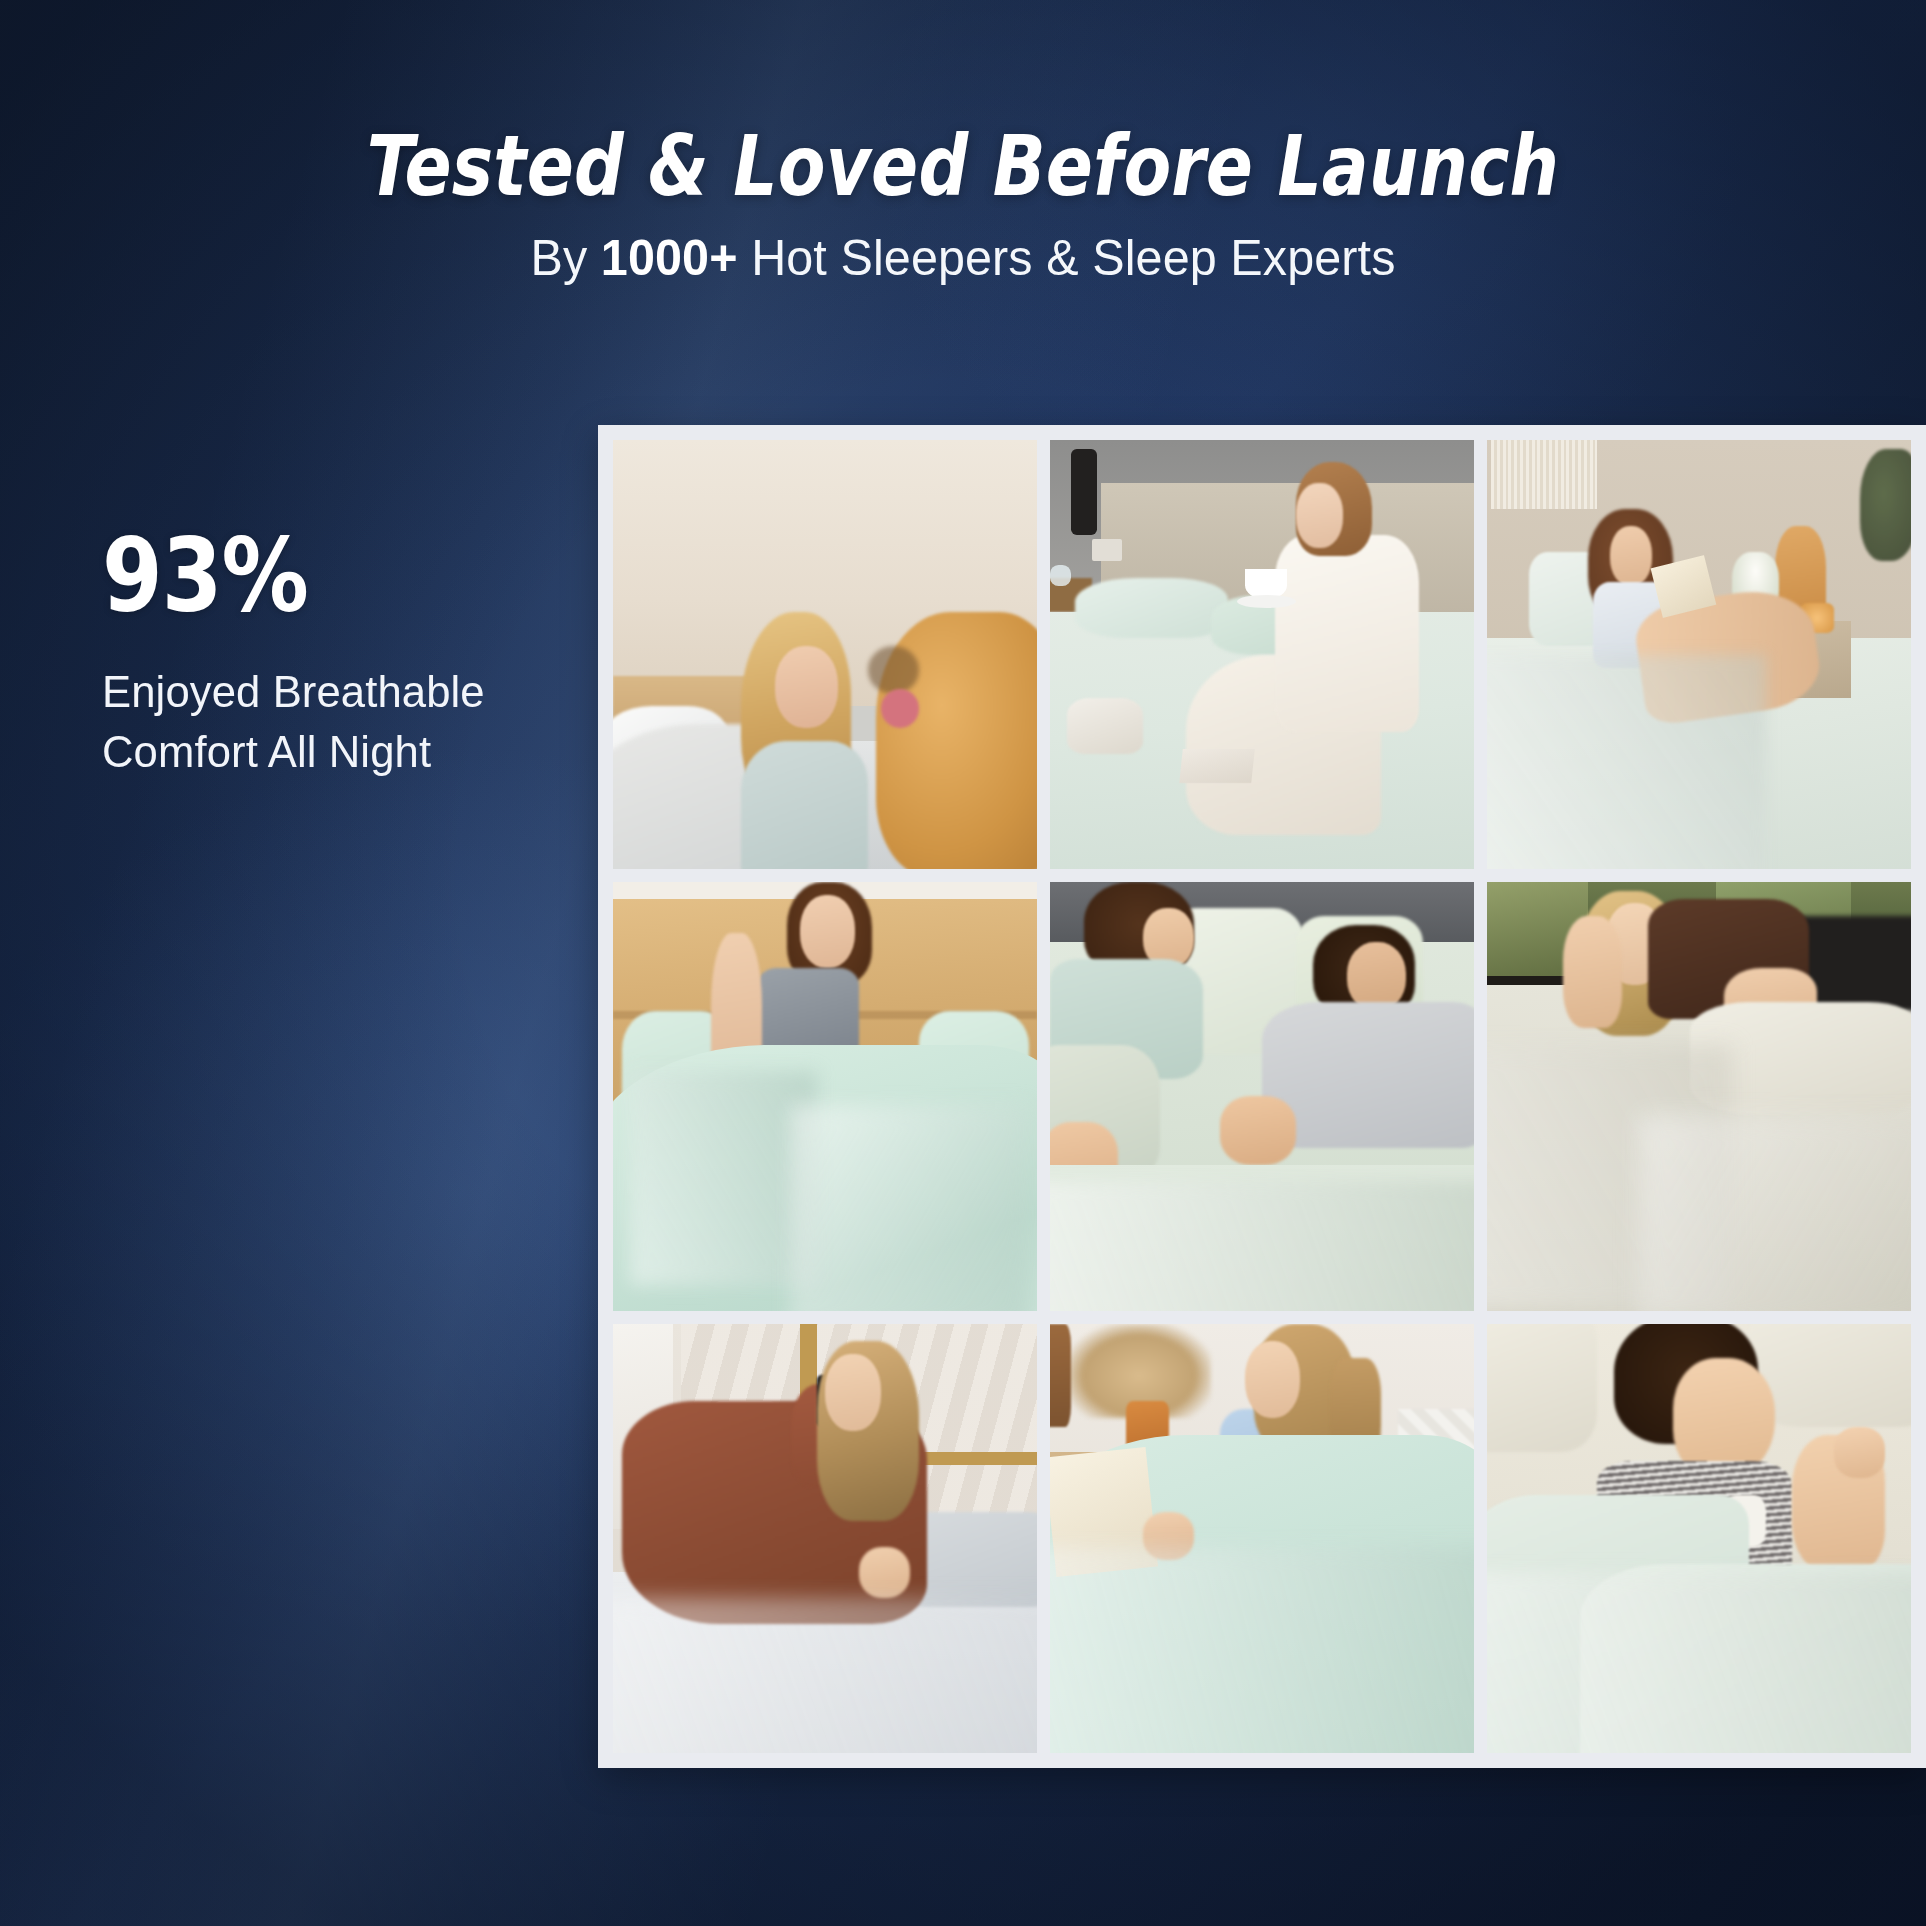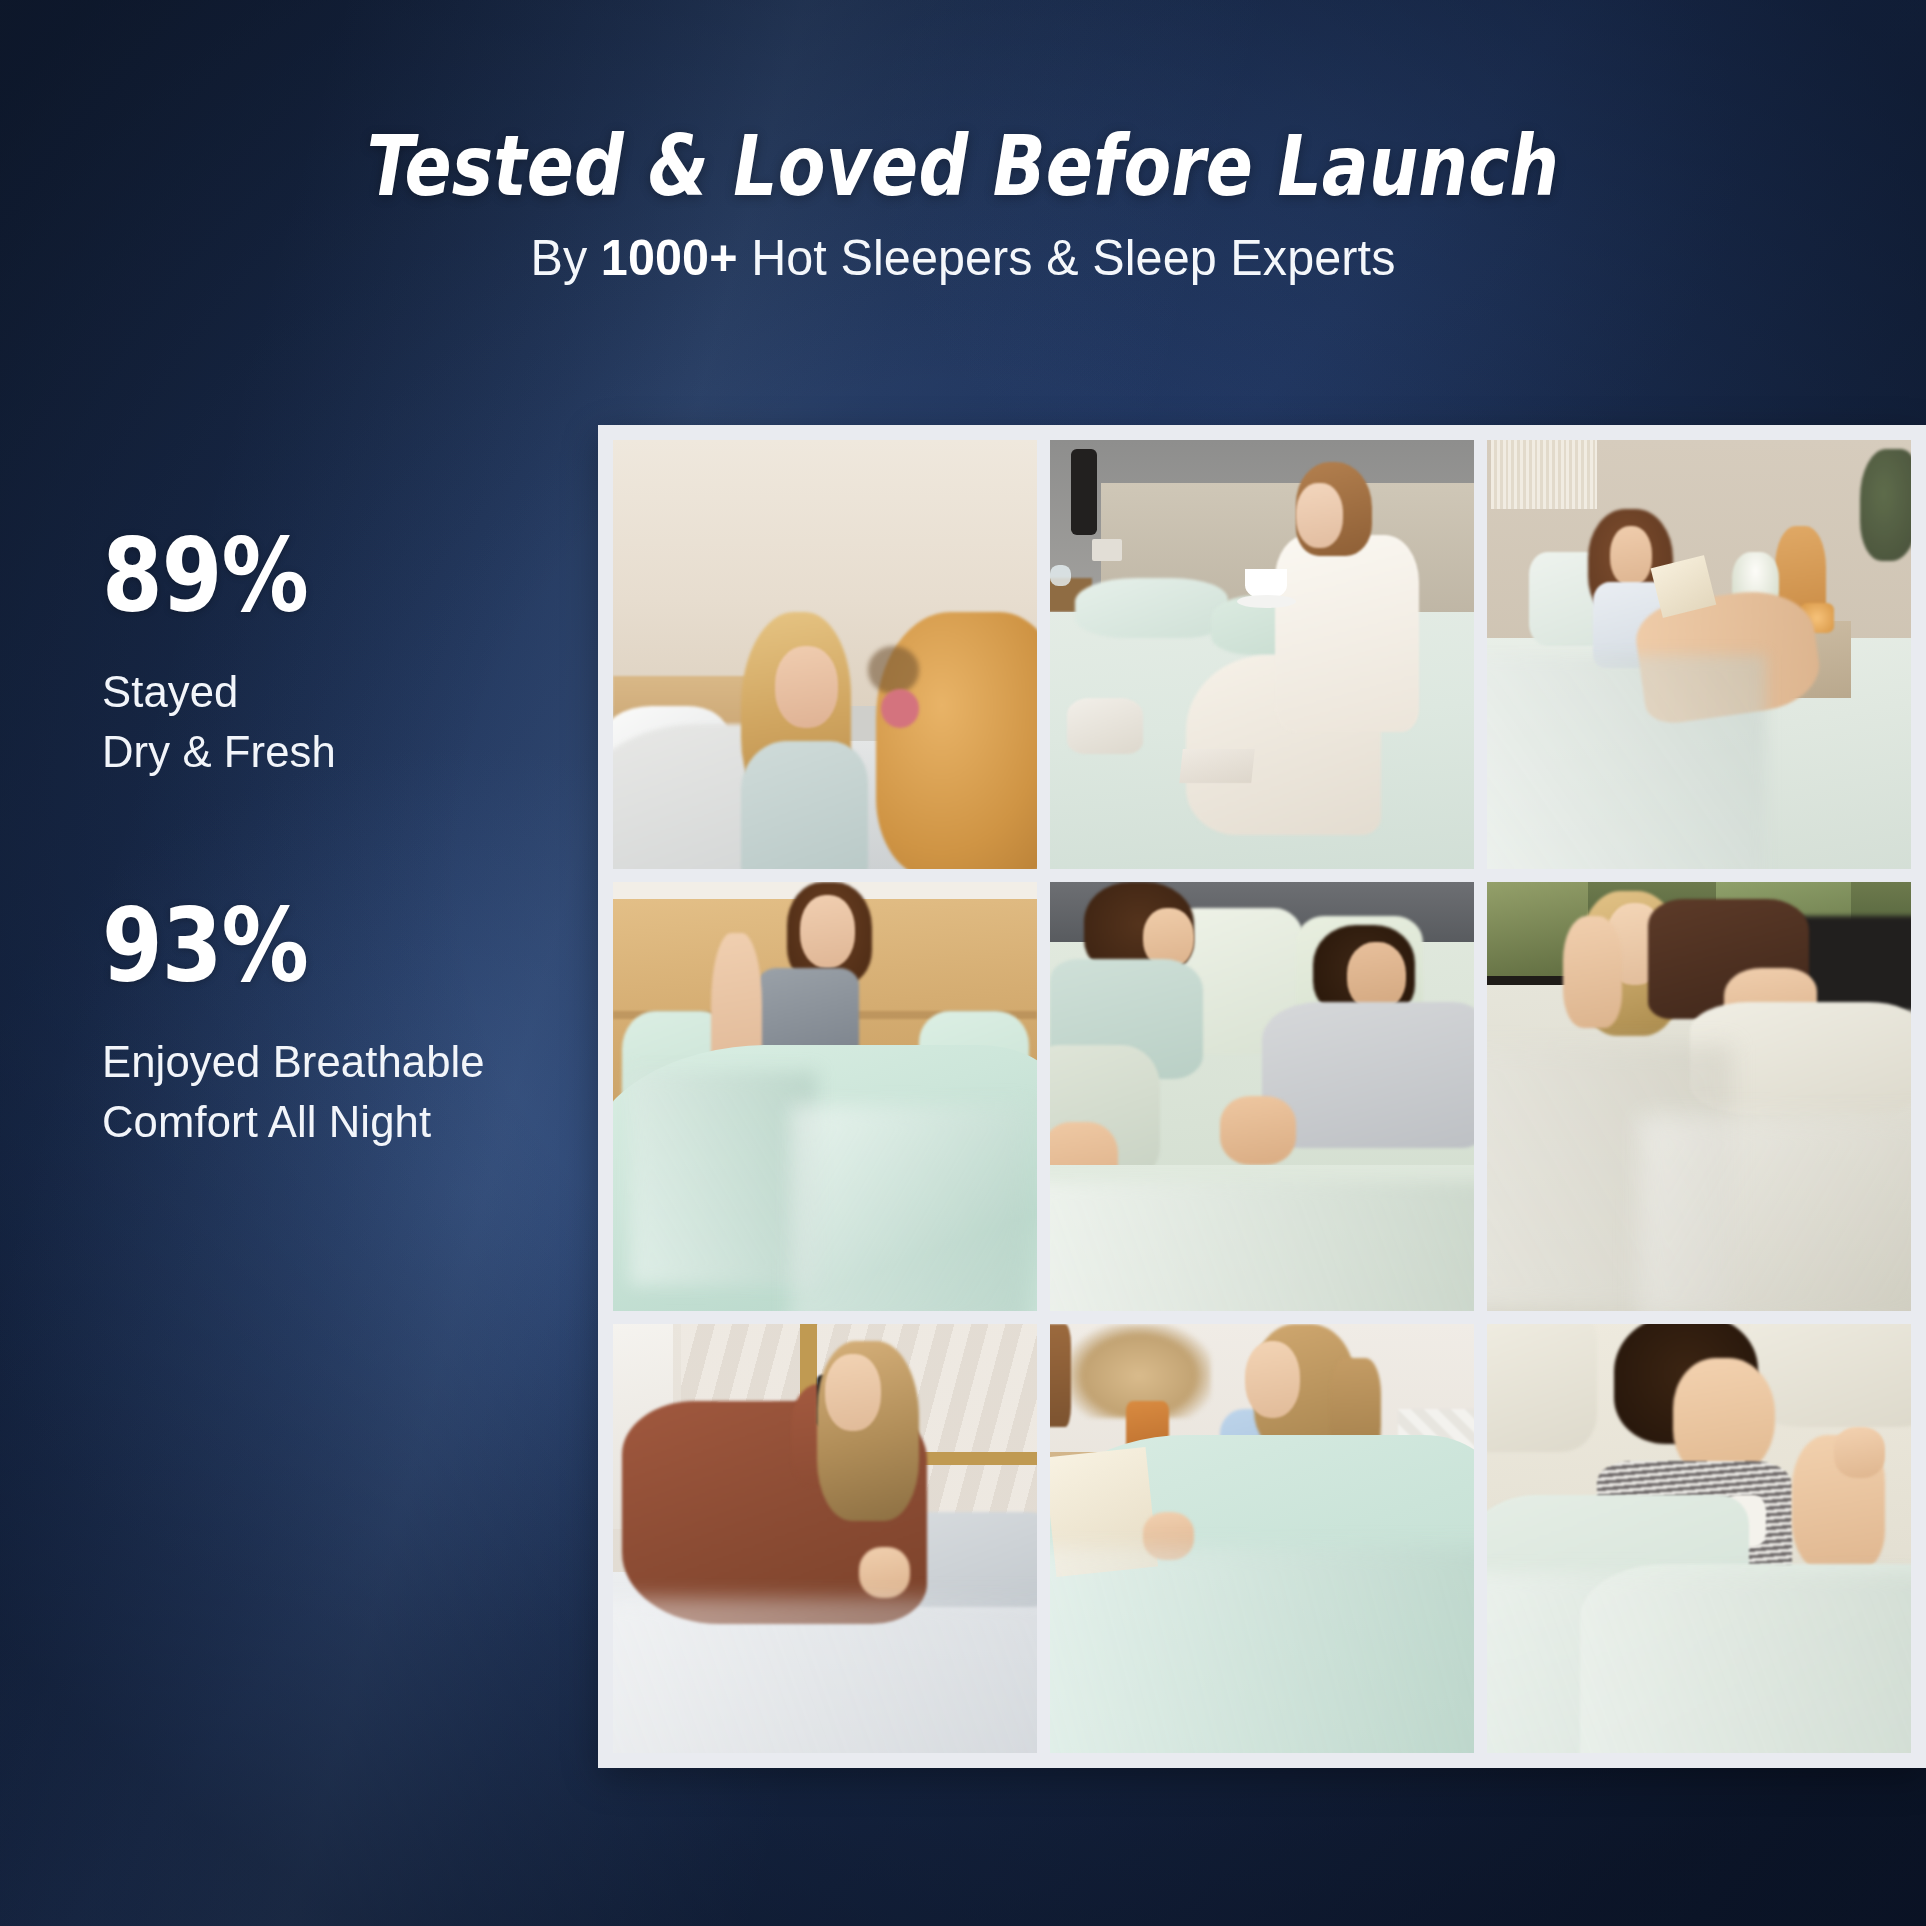--- a/index.html
+++ b/index.html
@@ -231,27 +231,20 @@
 <div id="bg-vig"></div>
 
 <div id="header">
   <div id="title">Tested &amp; Loved Before Launch</div>
   <div id="subtitle"><span>By </span><span class="em">1000+</span><span> Hot Sleepers &amp; Sleep Experts</span></div>
 </div>
 
 <div id="stats">
 
 
-  <div class="stat">
-    <div class="stat-value">89%</div>
-    <div class="stat-label">
-      <span>Stayed</span>
-      <span>Dry &amp; Fresh</span>
-    </div>
-  </div>
 
   <div class="stat">
     <div class="stat-value">93%</div>
     <div class="stat-label">
       <span>Enjoyed Breathable</span>
       <span>Comfort All Night</span>
     </div>
   </div>
 
 </div>

